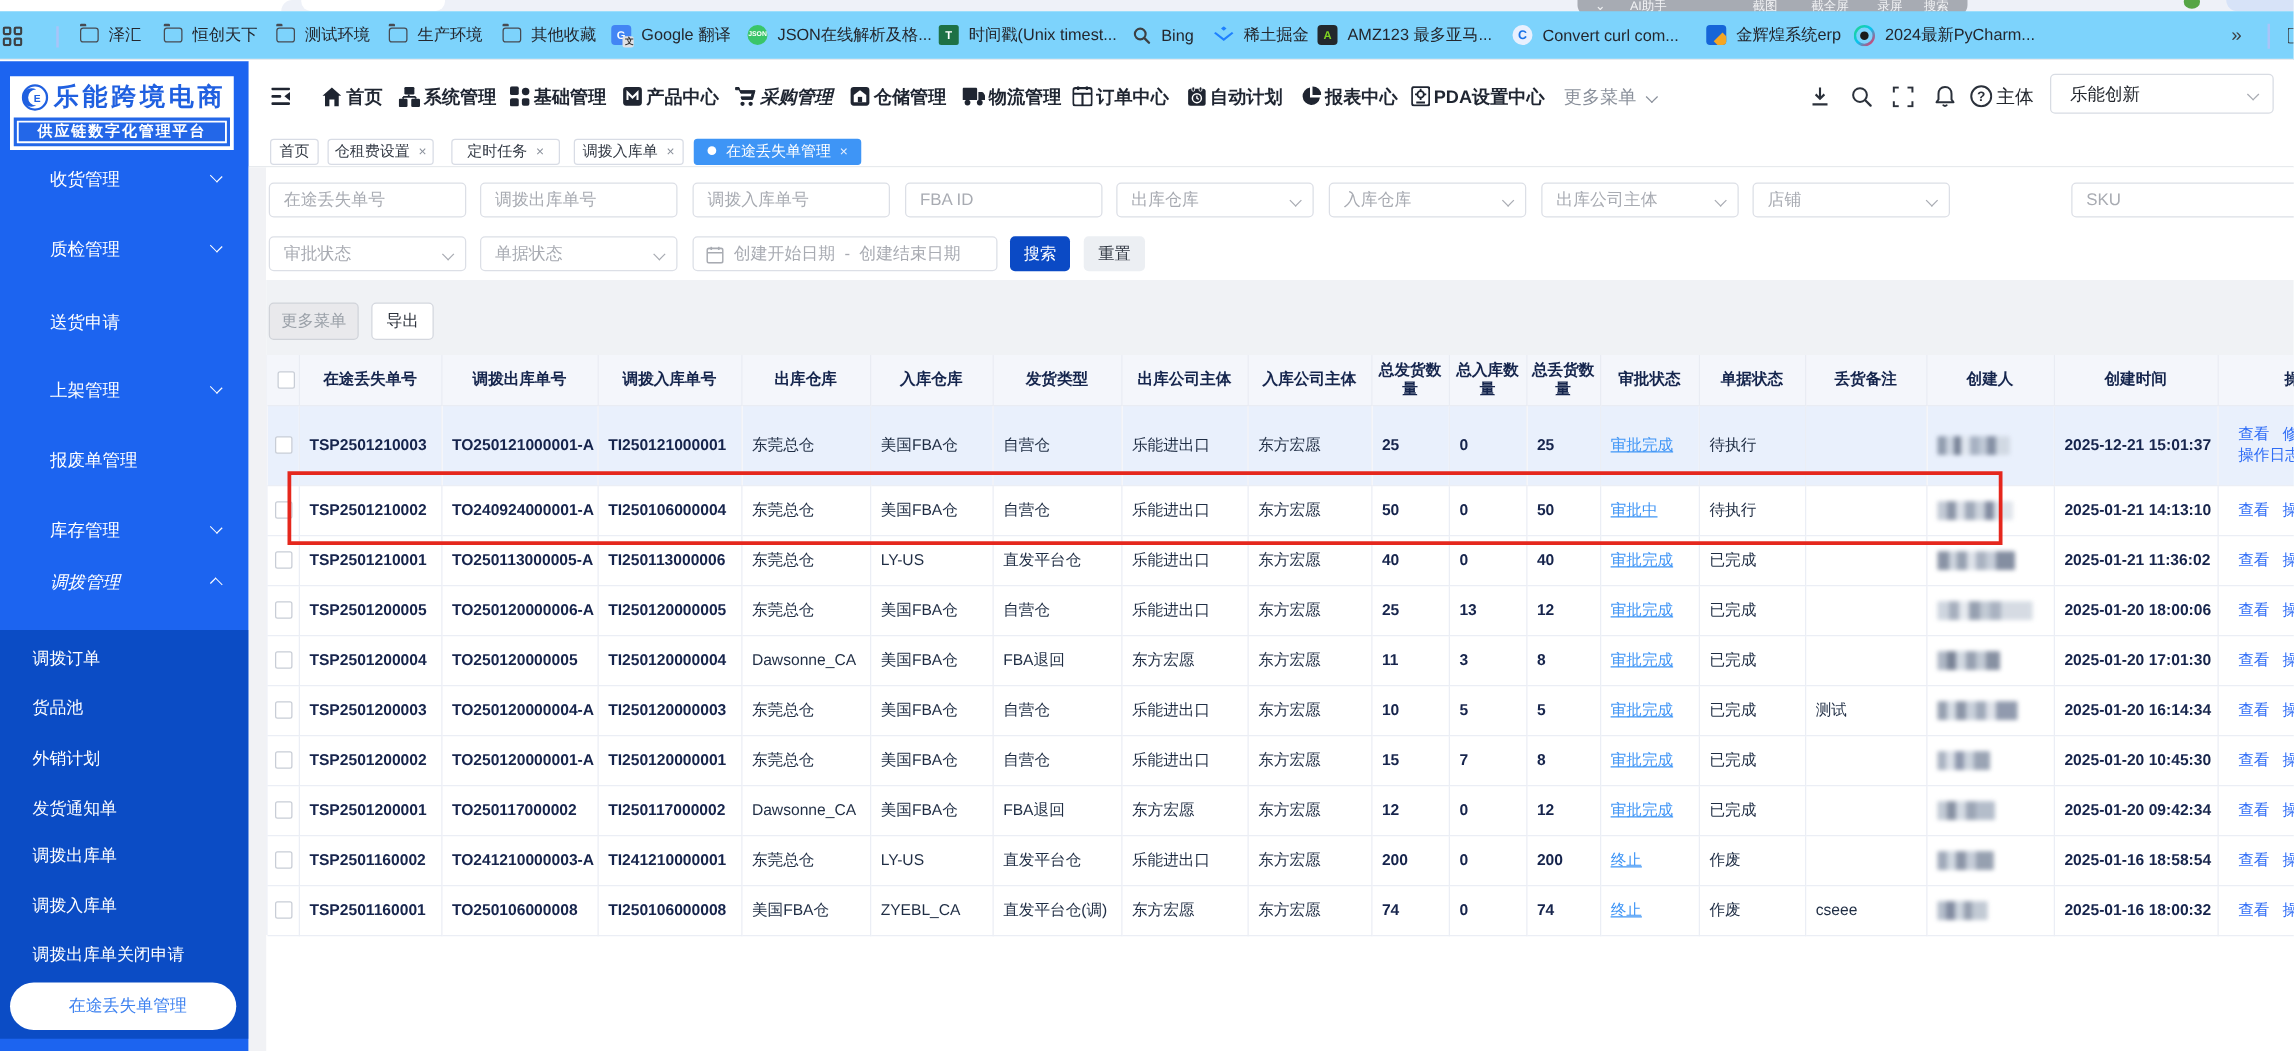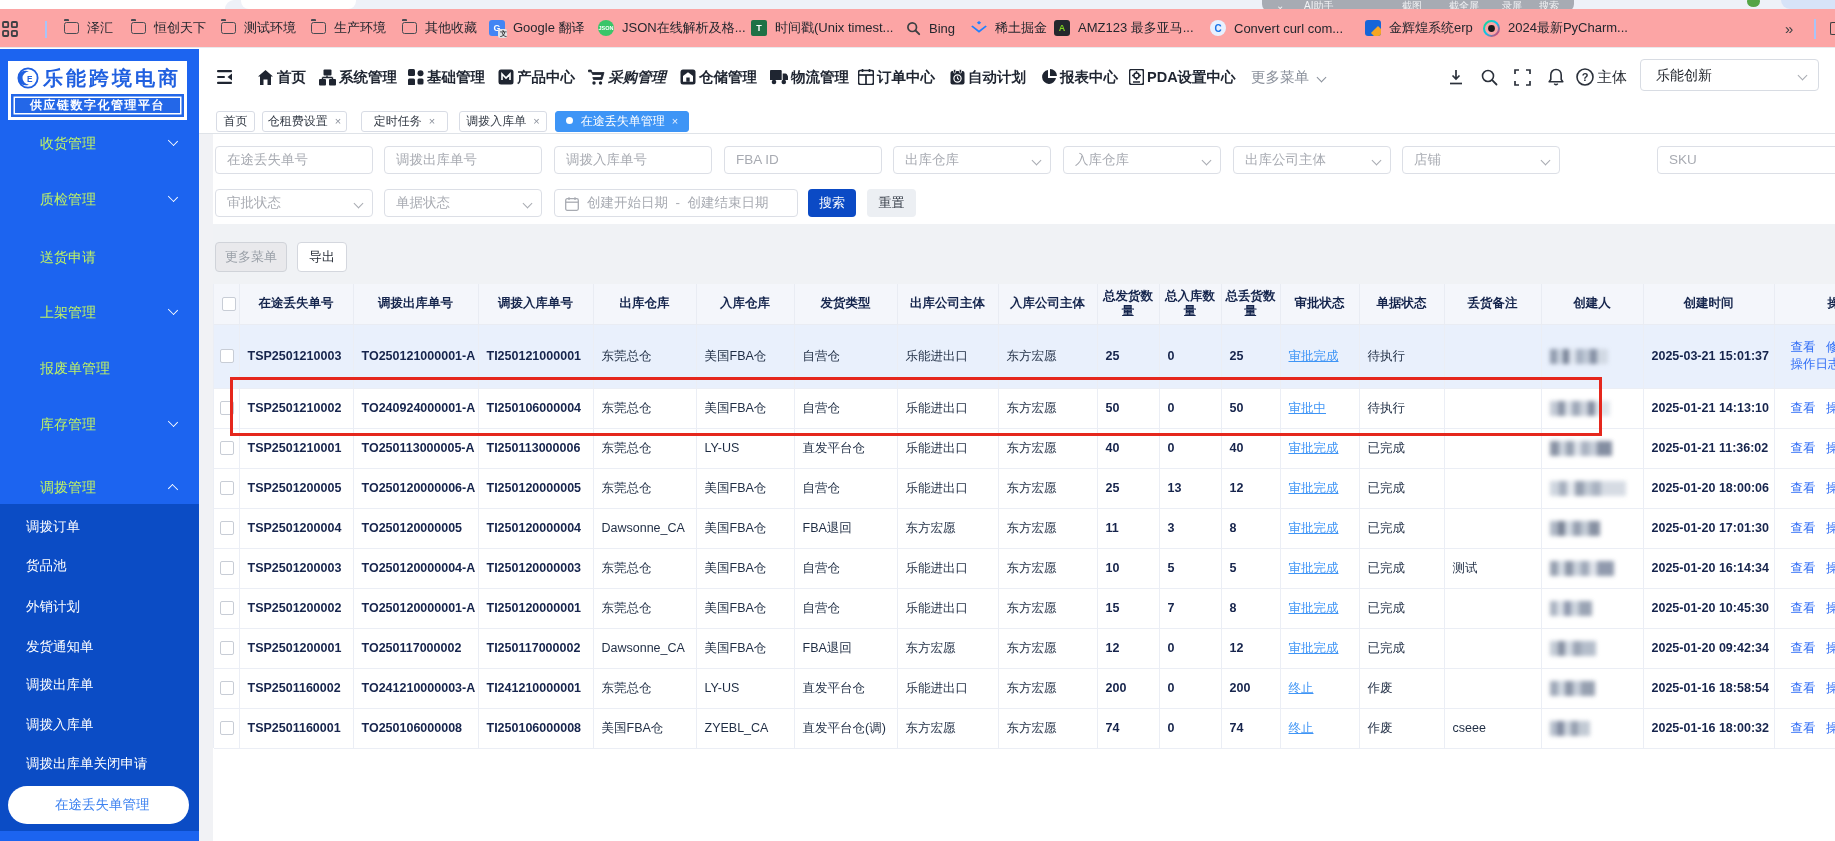--- a/index.html
+++ b/index.html
@@ -11,33 +11,33 @@
 
 #topstrip{position:absolute;left:0;top:0;width:1835px;height:9px;background:#fff;}
 #topstrip .tabsbg{position:absolute;left:225px;top:0;width:1610px;height:9px;background:#eef1f8;border-top-left-radius:9px;}
 #topstrip .whitepill{position:absolute;left:241px;top:0px;width:115px;height:9px;background:#fff;border-radius:0 0 8px 8px;}
 #topstrip .greenball{position:absolute;left:1747px;top:-4px;width:13px;height:11px;background:#55a546;border-radius:50%;}
 #topstrip .bluebtn{position:absolute;left:1781px;top:0;width:54px;height:9px;background:#d7e3f8;border-radius:0 0 0 10px;}
 #graypill{position:absolute;left:1262px;top:0;width:312px;height:13px;background:#a7abb3;border-radius:0 0 9px 9px;color:#f2f3f5;font-size:10px;line-height:12px;}
 #graypill span{position:absolute;top:0;}
 
 
-#bookmarks{position:absolute;left:0;top:9px;width:1835px;height:39px;background:#fca5a5;border-bottom:1px solid #e8eaed;text-align:right;}
+#bookmarks{position:absolute;left:0;top:9px;width:1835px;height:39px;background:#7dd3fc;border-bottom:1px solid #e8eaed;text-align:right;}
 .bm{position:absolute;top:0;height:38px;display:flex;align-items:center;gap:8px;color:#24272e;font-size:13px;white-space:nowrap;}
 .folder{width:15px;height:12px;border:1.6px solid #474b52;border-radius:2.5px;position:relative;}
 .folder:before{content:"";position:absolute;left:-1px;top:-4px;width:5px;height:2px;background:#474b52;border-radius:1px 1px 0 0;}
 .bmicon{width:16px;height:16px;border-radius:3px;display:flex;align-items:center;justify-content:center;font-size:9px;font-weight:bold;color:#fff;}
 
 
 #sidebar{position:absolute;left:0;top:49px;width:199px;height:792px;background:#1c64f0;}
 #logo{position:absolute;left:8px;top:12px;width:179px;height:59px;background:#fff;}
 #logo .l1{position:absolute;left:2px;top:2px;width:175px;height:29px;color:#2060e0;font-weight:bold;font-size:20px;line-height:30px;white-space:nowrap;}
 #logo .lc{position:absolute;left:7px;top:4px;width:22px;height:22px;}
 #logo .l2{position:absolute;left:3px;top:33px;width:173px;height:23px;background:#2367e8;box-shadow:inset 0 0 0 2.5px #2367e8, inset 0 0 0 4px #fff;color:#fff;font-size:12px;font-weight:bold;text-align:center;line-height:23px;letter-spacing:1.5px;white-space:nowrap;}
-.mitem{position:absolute;left:0;width:199px;height:40px;color:#bef264;font-size:14px;line-height:40px;padding-left:40px;}
+.mitem{position:absolute;left:0;width:199px;height:40px;color:#ffffff;font-size:14px;line-height:40px;padding-left:40px;}
 .mitem .chev{position:absolute;right:22px;top:14px;width:8px;height:8px;border-right:1.5px solid #fff;border-bottom:1.5px solid #fff;transform:rotate(45deg) scale(1,.8);}
 .mitem .chevup{transform:rotate(-135deg) scale(1,.8);top:18px;}
 #submenu{position:absolute;left:0;top:455px;width:199px;height:327px;background:#0b4cc5;}
 .sitem{position:absolute;left:0;width:199px;height:38px;color:#fff;font-size:13.5px;line-height:38px;padding-left:26px;}
 #selpill{position:absolute;left:8px;top:282px;width:181px;height:38px;background:#fff;border-radius:19px;color:#3e82f0;font-size:13.5px;line-height:38px;padding-left:47px;}
 
 
 #apphdr{position:absolute;left:199px;top:49px;width:1636px;height:56px;background:#fff;}
 .nav{position:absolute;top:0;height:56px;display:flex;align-items:center;gap:3px;color:#1f2531;font-size:14.5px;font-weight:600;white-space:nowrap;}
 .nav svg{display:block;}
@@ -167,21 +167,21 @@
           <text x="11" y="16" font-size="9" font-weight="bold" fill="#2060e0">E</text>
         </svg><span style="margin-left:33px;letter-spacing:3px;">乐能跨境电商</span></div>
     <div class="l2">供应链数字化管理平台</div>
   </div>
   <div class="mitem" style="top:74px;">收货管理<span class="chev"></span></div>
   <div class="mitem" style="top:130px;">质检管理<span class="chev"></span></div>
   <div class="mitem" style="top:188px;">送货申请</div>
   <div class="mitem" style="top:243px;">上架管理<span class="chev"></span></div>
   <div class="mitem" style="top:355px;">库存管理<span class="chev"></span></div>
   <div class="mitem" style="top:299px;">报废单管理</div>
-  <div class="mitem" style="top:418px;">调拨管理<span class="chev chevup"></span></div>
+  <div class="mitem" style="top:396px;font-style:italic;">调拨管理<span class="chev chevup"></span></div>
   <div id="submenu">
     <div class="sitem" style="top:4px;">调拨订单</div>
     <div class="sitem" style="top:43px;">货品池</div>
     <div class="sitem" style="top:84px;">外销计划</div>
     <div class="sitem" style="top:162px;">调拨出库单</div>
     <div class="sitem" style="top:124px;">发货通知单</div>
     <div class="sitem" style="top:202px;">调拨入库单</div>
     <div class="sitem" style="top:241px;">调拨出库单关闭申请</div>
     <div id="selpill">在途丢失单管理</div>
   </div>
@@ -363,21 +363,21 @@
             <td>自营仓</td>
             <td>乐能进出口</td>
             <td>东方宏愿</td>
             <td class="b">25</td>
             <td class="b">0</td>
             <td class="b">25</td>
             <td><a class="st">审批完成</a></td>
             <td>待执行</td>
             <td></td>
             <td><span class="mosaic m1"></span></td>
-            <td class="b">2025-03-21 15:01:37</td>
+            <td class="b">2025-12-21 15:01:37</td>
             <td style="line-height:17px;padding-left:16px;"><a class="lk">查看</a>&nbsp;&nbsp;&nbsp;<a class="lk">修改</a><br><a class="lk">操作日志</a></td>
     </tr>
     <tr style="height:40px;">
       <td><span class="cb"></span></td>
             <td class="b">TSP2501210002</td>
             <td class="b">TO240924000001-A</td>
             <td class="b">TI250106000004</td>
             <td>东莞总仓</td>
             <td>美国FBA仓</td>
             <td>自营仓</td>

